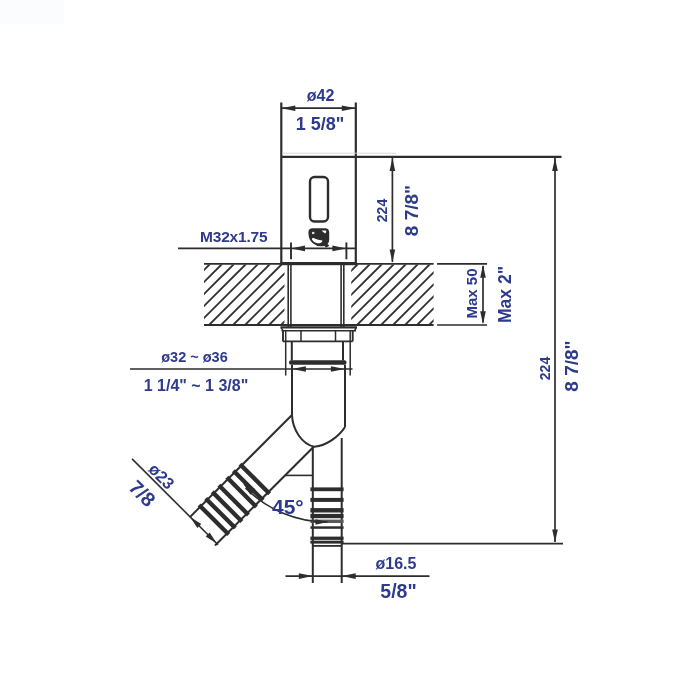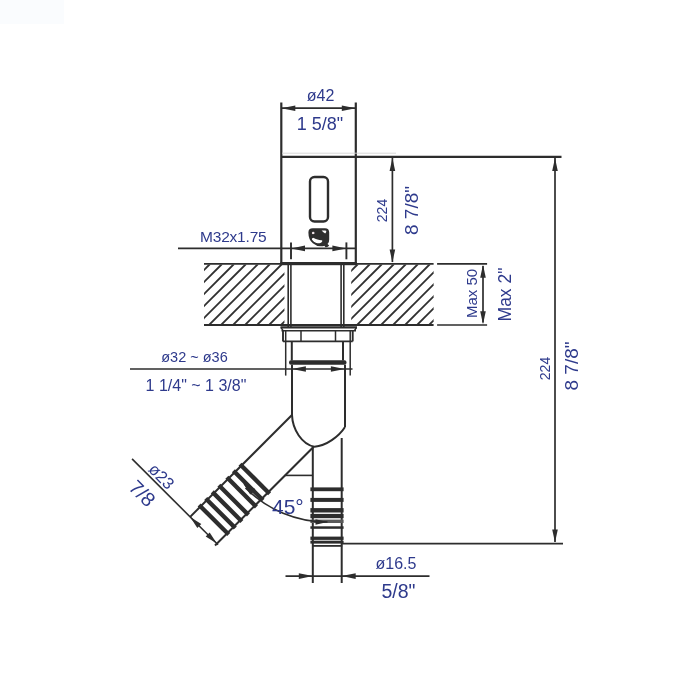--- a/index.html
+++ b/index.html
@@ -1,16 +1,16 @@
 <!DOCTYPE html>
 <html><head>
 <meta charset="utf-8">
 <style>
   html,body{margin:0;padding:0;background:#ffffff;}
-  .page{width:700px;height:700px;position:relative;background:#ffffff;overflow:hidden;}
+  .page{width:700px;height:700px;position:relative;background:#ffffff;overflow:hidden;font-weight:bold;}
   text{font-family:"Liberation Sans", sans-serif;fill:#2e3a8c;}
 </style>
 </head>
 <body>
 <div class="page">
 <svg width="700" height="700" viewBox="0 0 700 700">
 <defs>
   <clipPath id="hatchL">
           <rect x="204" y="264.6" width="80.4" height="59.6"></rect>
         </clipPath>

